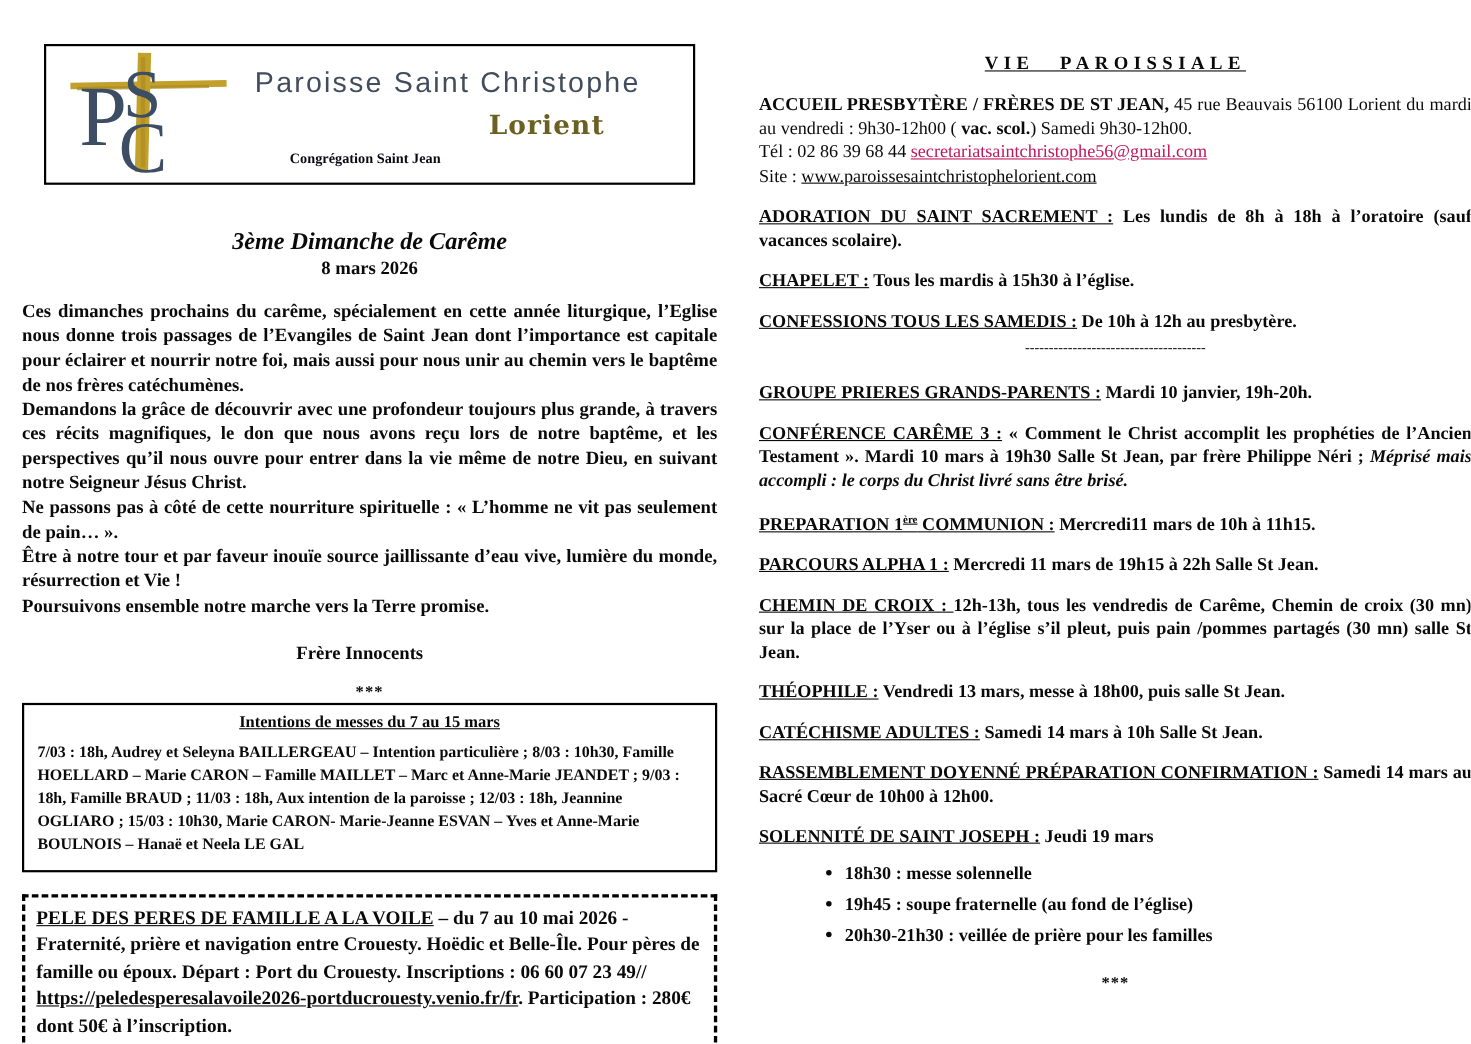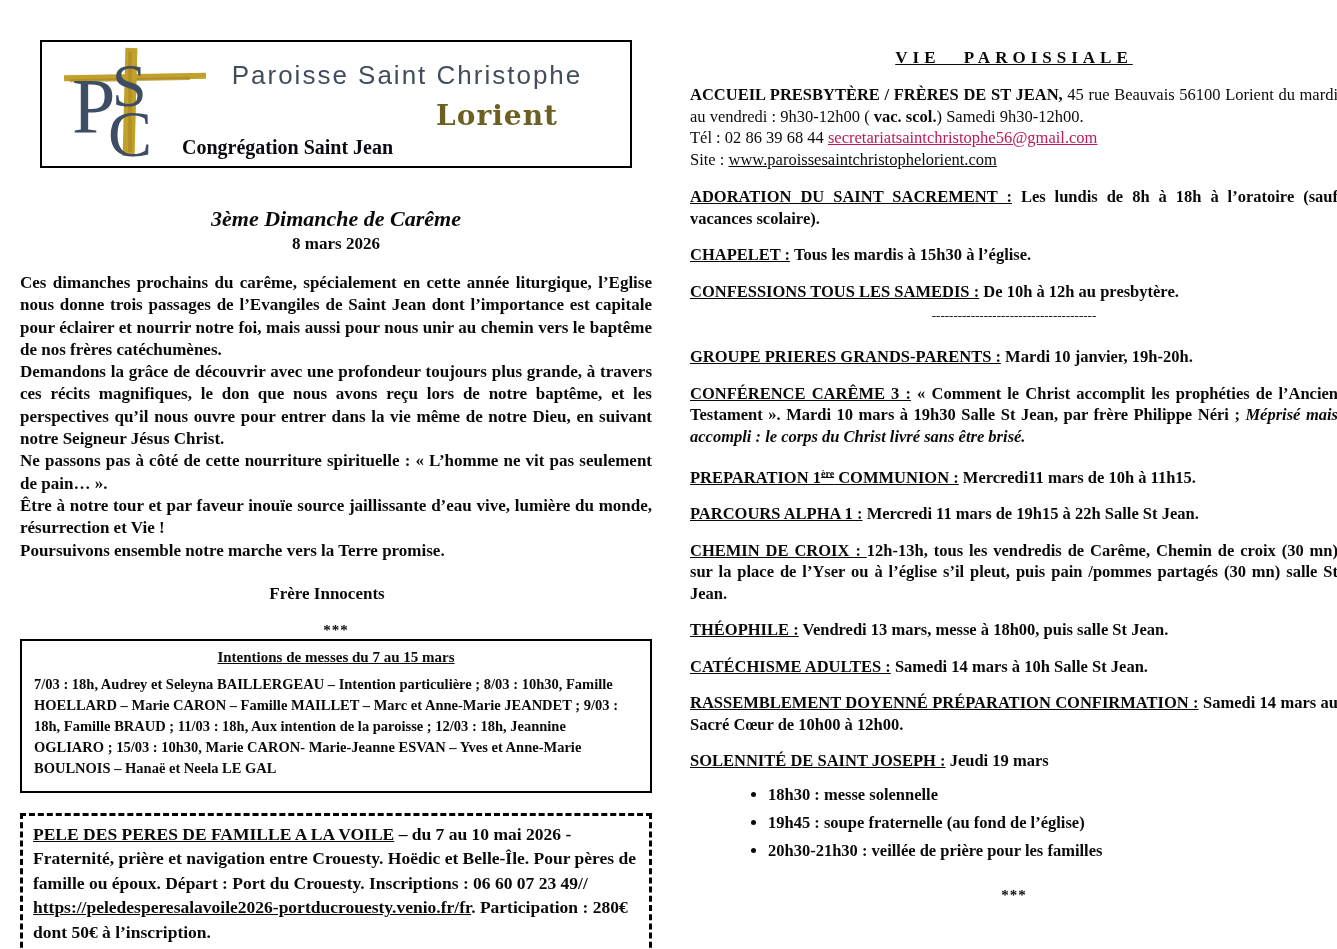--- a/index.html
+++ b/index.html
@@ -16,26 +16,26 @@
     background:#fff;
   }
   .logo{position:absolute;left:18px;top:2px;width:150px;height:118px;}
   .brand{position:absolute;left:160px;top:18px;width:410px;text-align:center;}
   .brand-title{
     font-family:"Liberation Sans","DejaVu Sans",sans-serif;
     font-size:26px;letter-spacing:2px;color:#414d5c;white-space:nowrap;
   }
   .brand-city{
     margin-top:8px;text-align:center;padding-left:180px;
-    font-size:28px;font-weight:bold;color:#6b5f21;letter-spacing:1px;
+    font-size:24px;font-weight:bold;color:#6b5f21;letter-spacing:1px;
     font-family:"DejaVu Serif","Liberation Serif",serif;
   }
   .brand-sub{
-    position:absolute;left:140px;top:94px;width:300px;text-align:left;
-    font-size:20px;font-weight:bold;color:#0a0a14;
+    position:absolute;left:140px;top:94px;width:300px;text-align:center;
+    font-size:13px;font-weight:bold;color:#0a0a14;
   }
 
   
   .art-title{margin-top:38px;text-align:center;font-size:22px;font-weight:bold;font-style:italic;}
   .art-date{margin-top:2px;text-align:center;font-size:17px;font-weight:bold;}
   .art-body{margin-top:18px;font-size:17px;font-weight:bold;line-height:22.3px;}
   .art-body p{margin:0;text-align:justify;}
   .signature{margin-top:22px;text-align:center;padding-right:18px;font-size:17px;font-weight:bold;}
   .stars{margin-top:18px;text-align:center;font-size:15px;font-weight:bold;letter-spacing:1px;}
 

